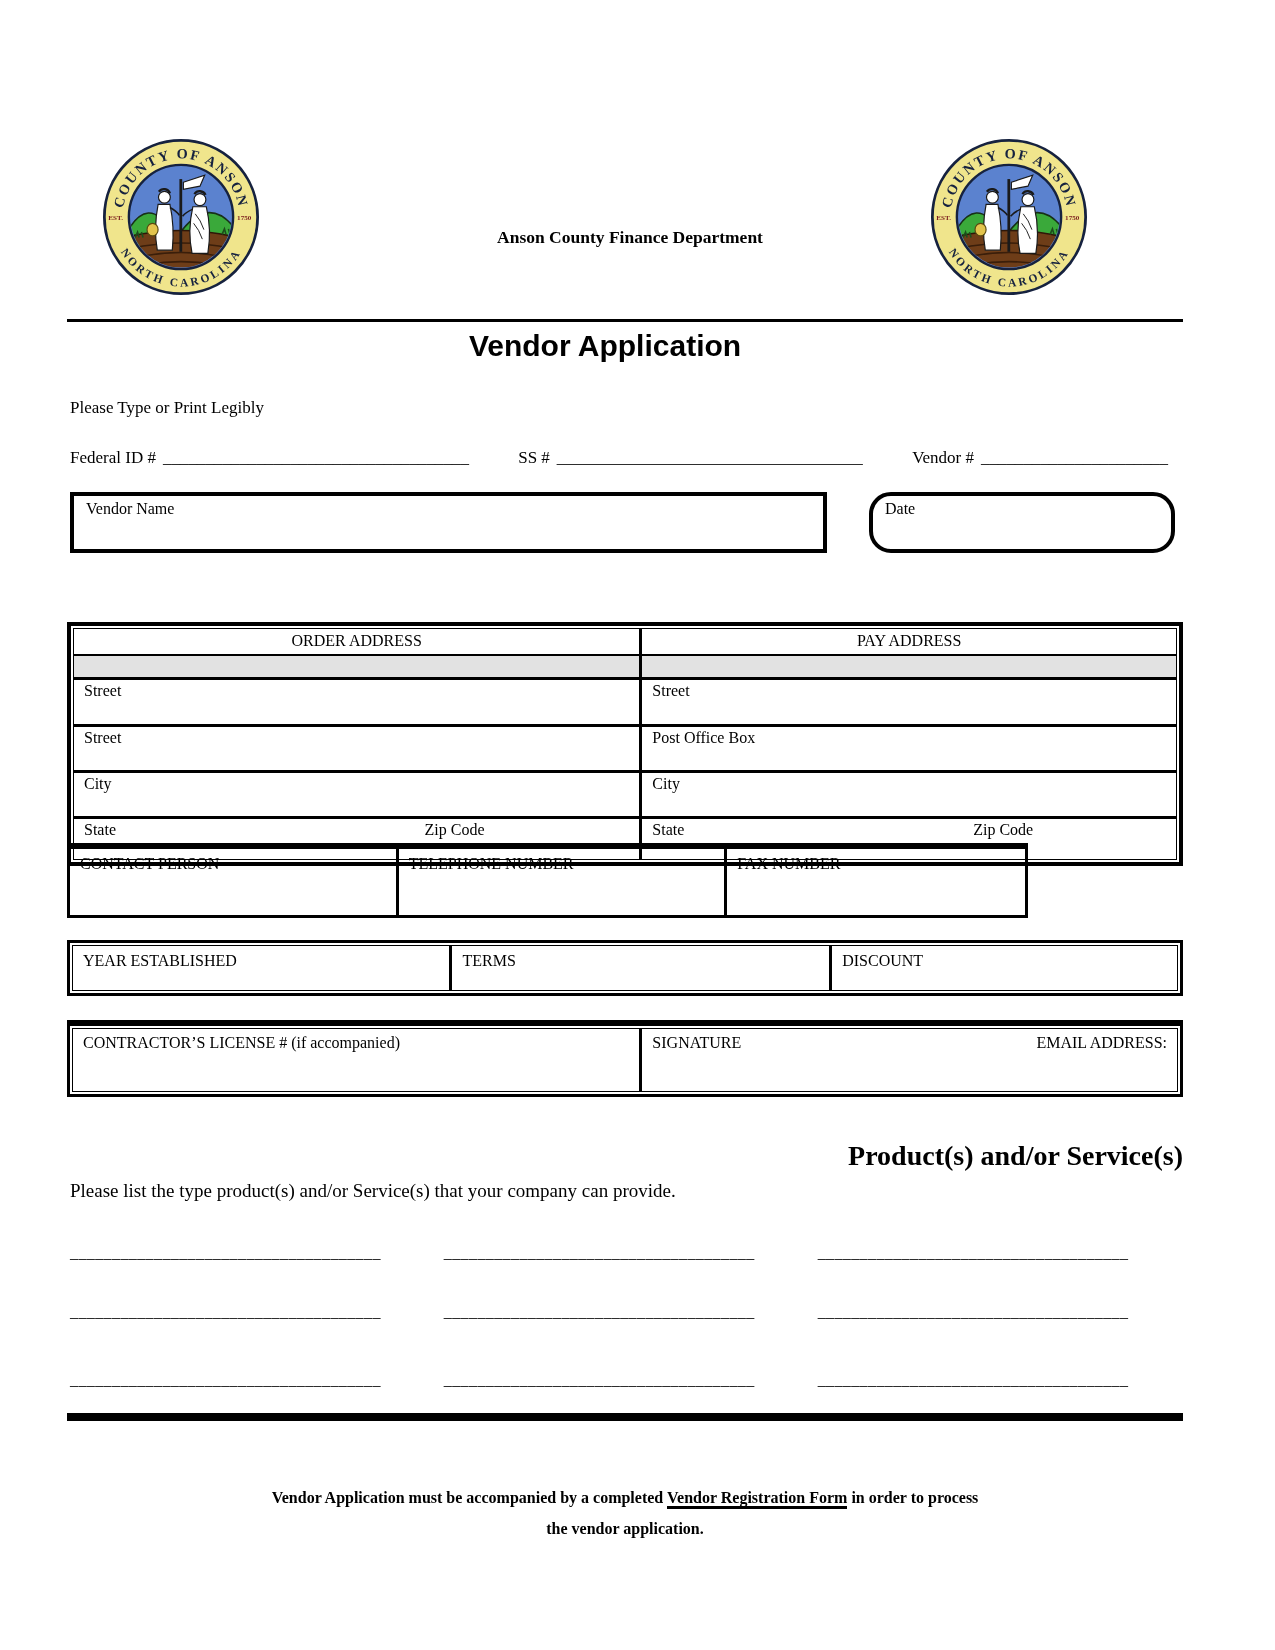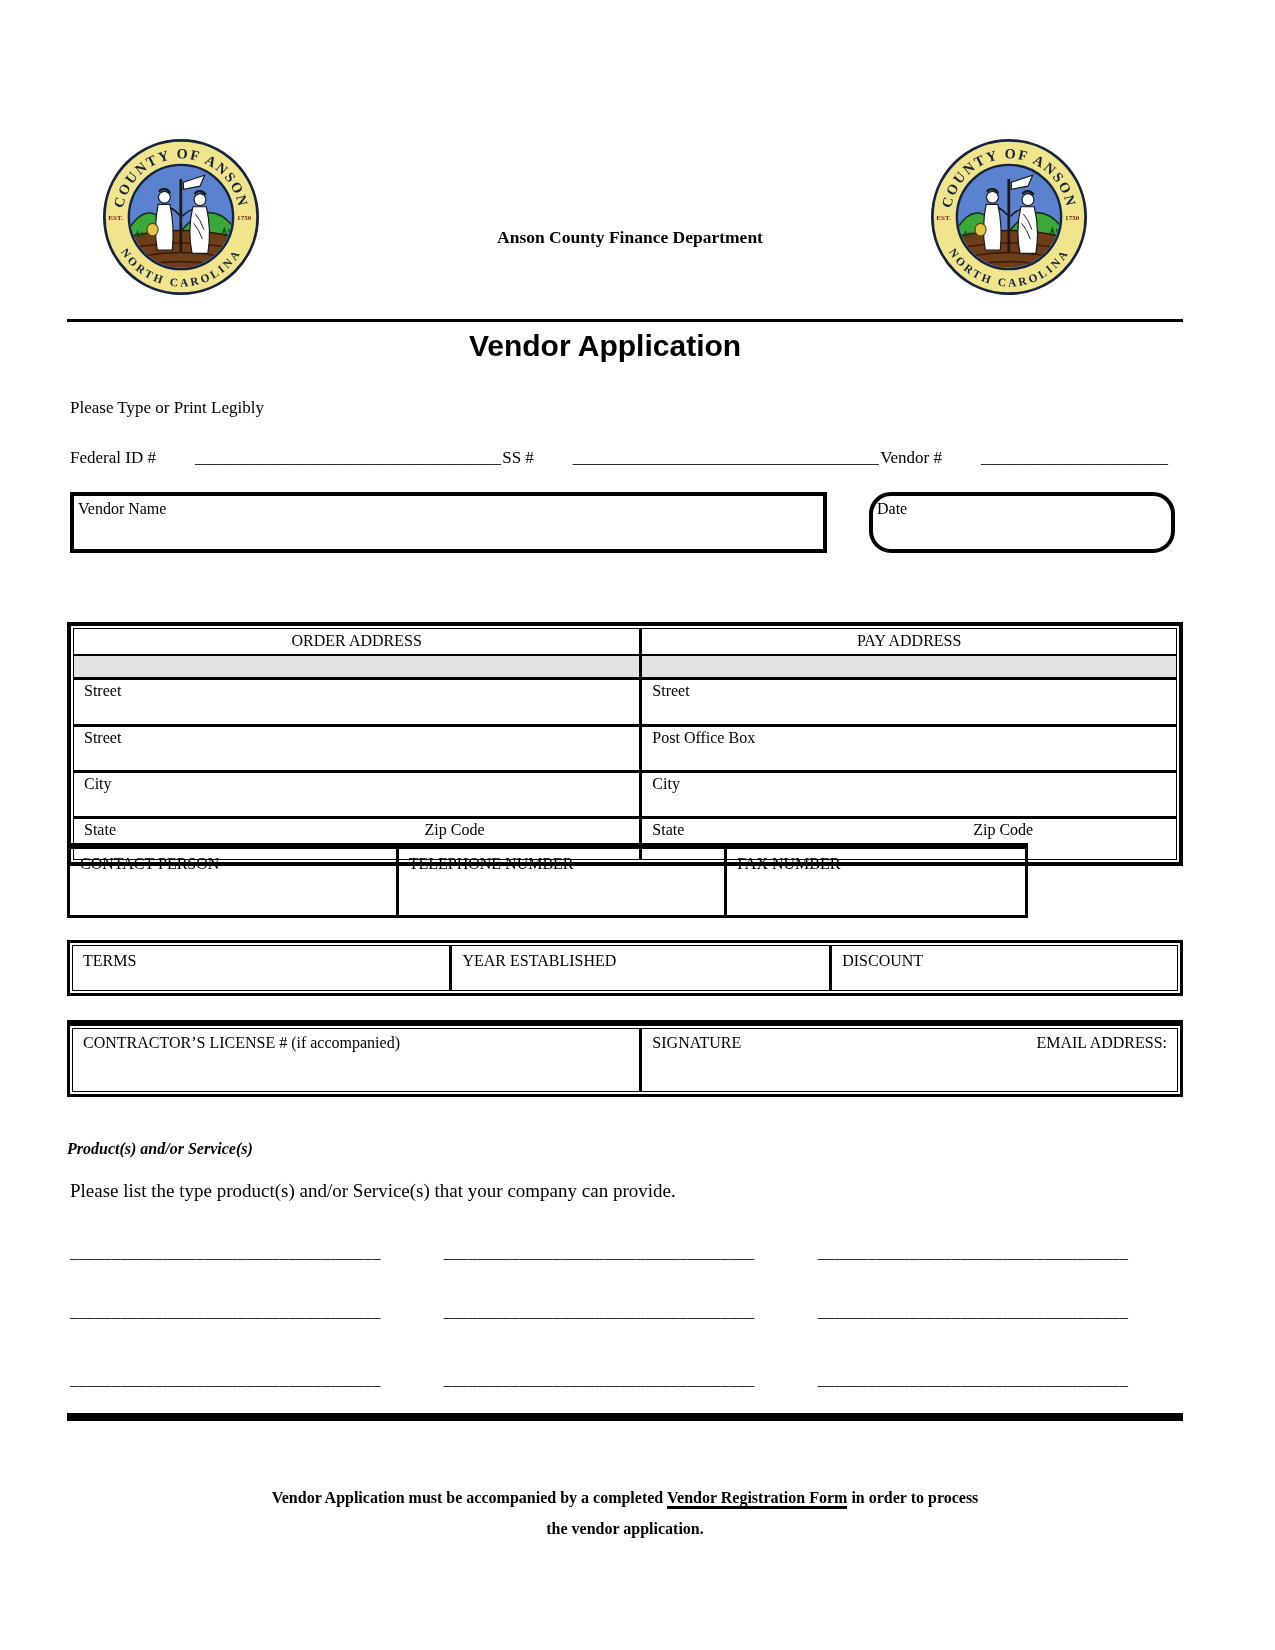--- a/index.html
+++ b/index.html
@@ -18,25 +18,25 @@
 
   
   .doc-title { position: absolute; left: 67px; top: 329px; width: 1076px; text-align: center;
                font-family: "Liberation Sans", sans-serif; font-weight: bold; font-size: 30px; }
   .type-note { position: absolute; left: 70px; top: 398px; font-size: 17px; }
 
   
   .id-row { position: absolute; left: 70px; top: 448px; width: 1098px; display: flex;
             justify-content: space-between; font-size: 17px; white-space: pre; }
   .id-row .lbl { margin-right: 7px; }
-  .id-seg { display: flex; gap: 32px; }
+  .id-seg { display: flex; }
 
   
   .box { position: absolute; border: 4px solid #000; height: 61px; top: 492px; font-size: 16px; }
-  .box .cell-label { display: block; padding: 4px 4px; }
+  .box .cell-label { display: block; padding: 4px 12px; }
   .box-vendor { left: 70px;  width: 757px; }
   .box-date   { left: 869px; width: 306px; border-radius: 22px; }
 
   
   .dblwrap { position: absolute; left: 67px; width: 1116px; border: 4px solid #000; padding: 2px; }
   .dblin { border: 1px solid #000; width: 100%; height: 100%; }
 
   
   .addr { top: 578px; height: 244px; margin-top: 44px; }
   .addr-grid { display: grid; grid-template-columns: 51.3% 48.7%; grid-template-rows: 27px 24px 47px 46px 46px 1fr; height: 230px; }
@@ -56,22 +56,22 @@
 
   .year { top: 940px; height: 56px; border-width: 3px; }
 
   
   .lic { top: 1020px; height: 77px; border-width: 3px; border-top-width: 6px; }
   .lic-grid { display: grid; grid-template-columns: 51.3% 48.7%; height: 100%; }
   .lic-grid > div { padding: 5px 10px; font-size: 16px; }
   .lic-grid > .colr { border-left: 3px solid #000; display: flex; flex-direction: row; justify-content: space-between; padding-bottom: 8px; }
 
   
-  .prod-title { position: absolute; left: 67px; top: 1140px; width: 1116px; text-align: left;
-                font-weight: bold; font-size: 16px; font-style: italic; }
+  .prod-title { position: absolute; left: 67px; top: 1140px; width: 1116px; text-align: right;
+                font-weight: bold; font-size: 28px; }
   .prod-note { position: absolute; left: 70px; top: 1180px; font-size: 19px; }
   .blank-row { position: absolute; left: 70px; width: 1100px; display: flex; gap: 63px;
                font-size: 16px; letter-spacing: 0.4px; white-space: pre; }
   .blank-row-1 { top: 1244px; } .blank-row-2 { top: 1303px; } .blank-row-3 { top: 1371px; }
 
   .rule-thick { position: absolute; left: 67px; top: 1413px; width: 1116px; height: 8px; background: #000; }
 
   
   .footer-note { position: absolute; left: 95px; top: 1482px; width: 1060px; text-align: center;
                  font-weight: bold; font-size: 16px; line-height: 31px; }
@@ -198,22 +198,22 @@
     <div class="tri">
       <div><span>CONTACT PERSON</span></div>
       <div><span>TELEPHONE NUMBER</span></div>
       <div><span>FAX NUMBER</span></div>
     </div>
   </div>
 
   <div class="dblwrap year">
     <div class="dblin">
       <div class="tri">
+        <div><span>YEAR ESTABLISHED</span></div>
         <div><span>TERMS</span></div>
-        <div><span>YEAR ESTABLISHED</span></div>
         <div><span>DISCOUNT</span></div>
       </div>
     </div>
   </div>
 
   <div class="dblwrap lic">
     <div class="dblin">
       <div class="lic-grid">
         <div>
           <span>CONTRACTOR’S LICENSE # (if accompanied)</span>

